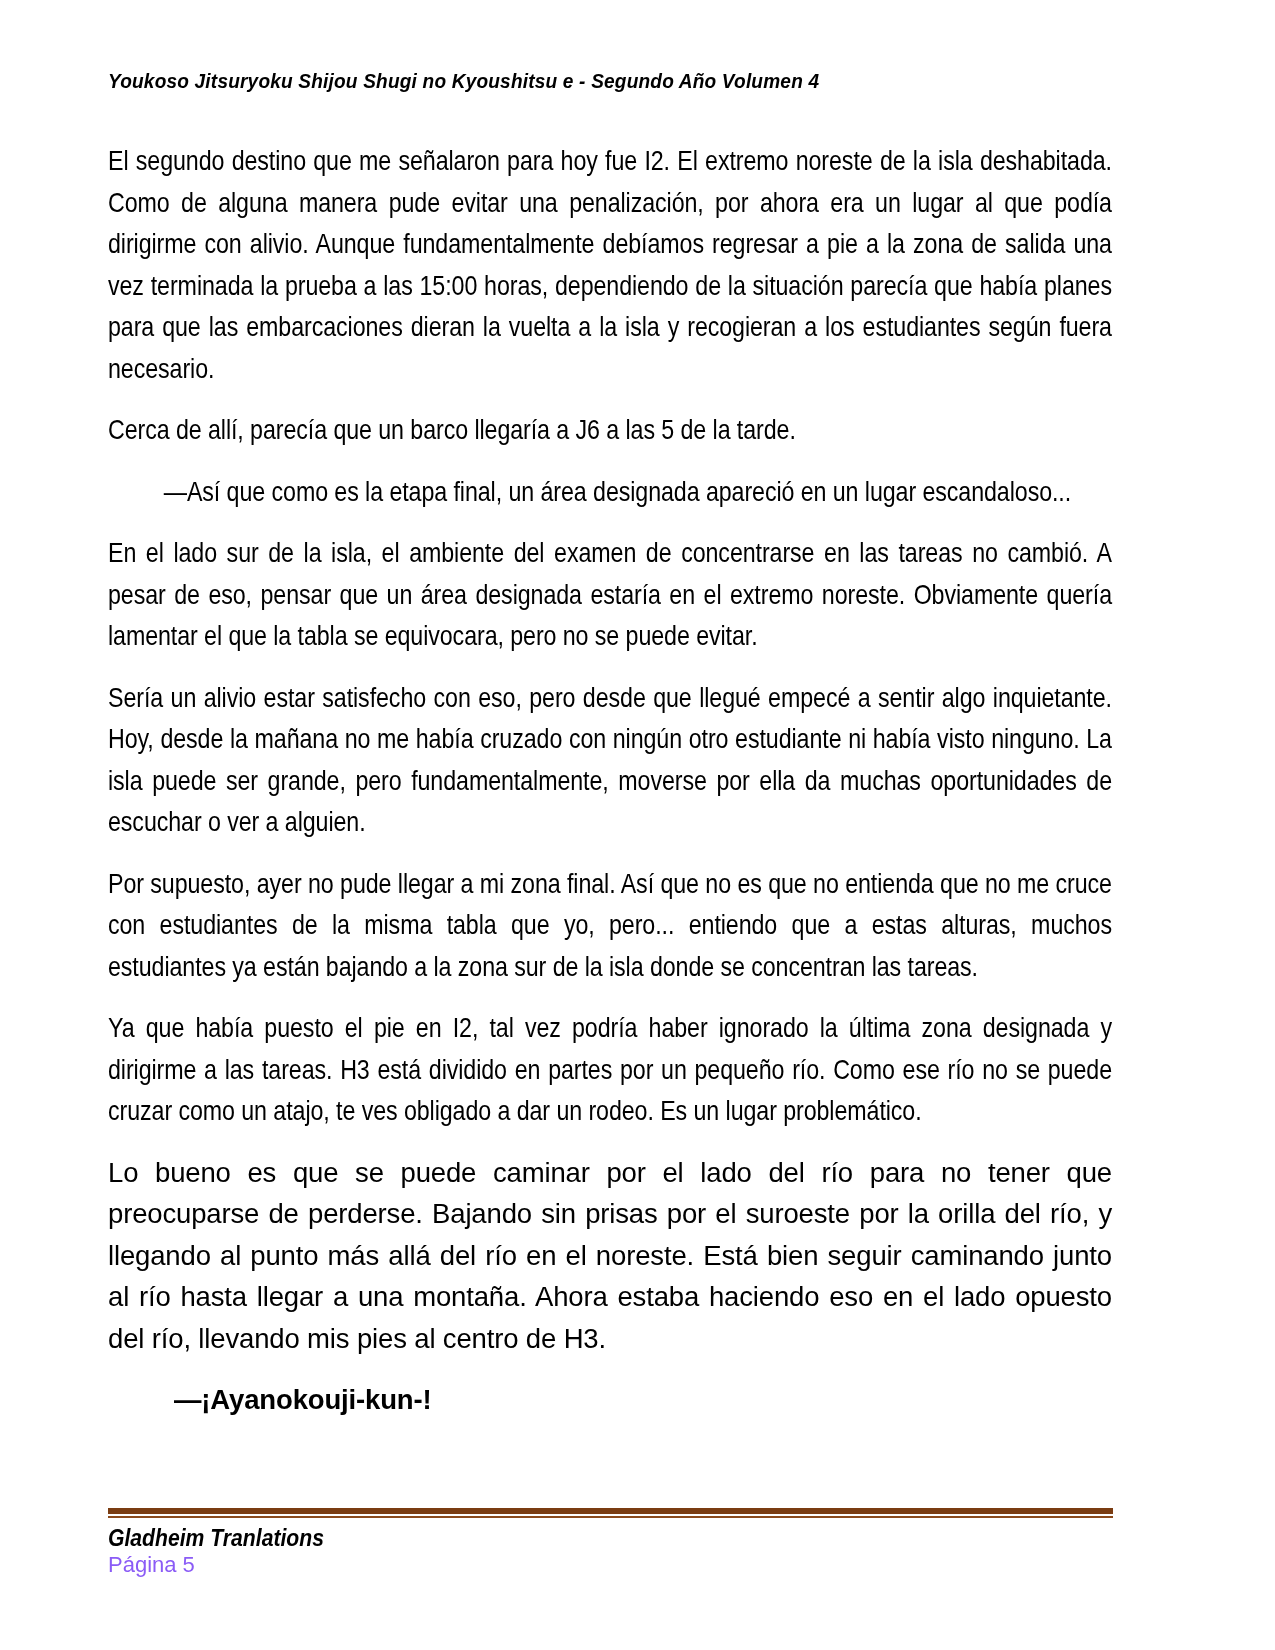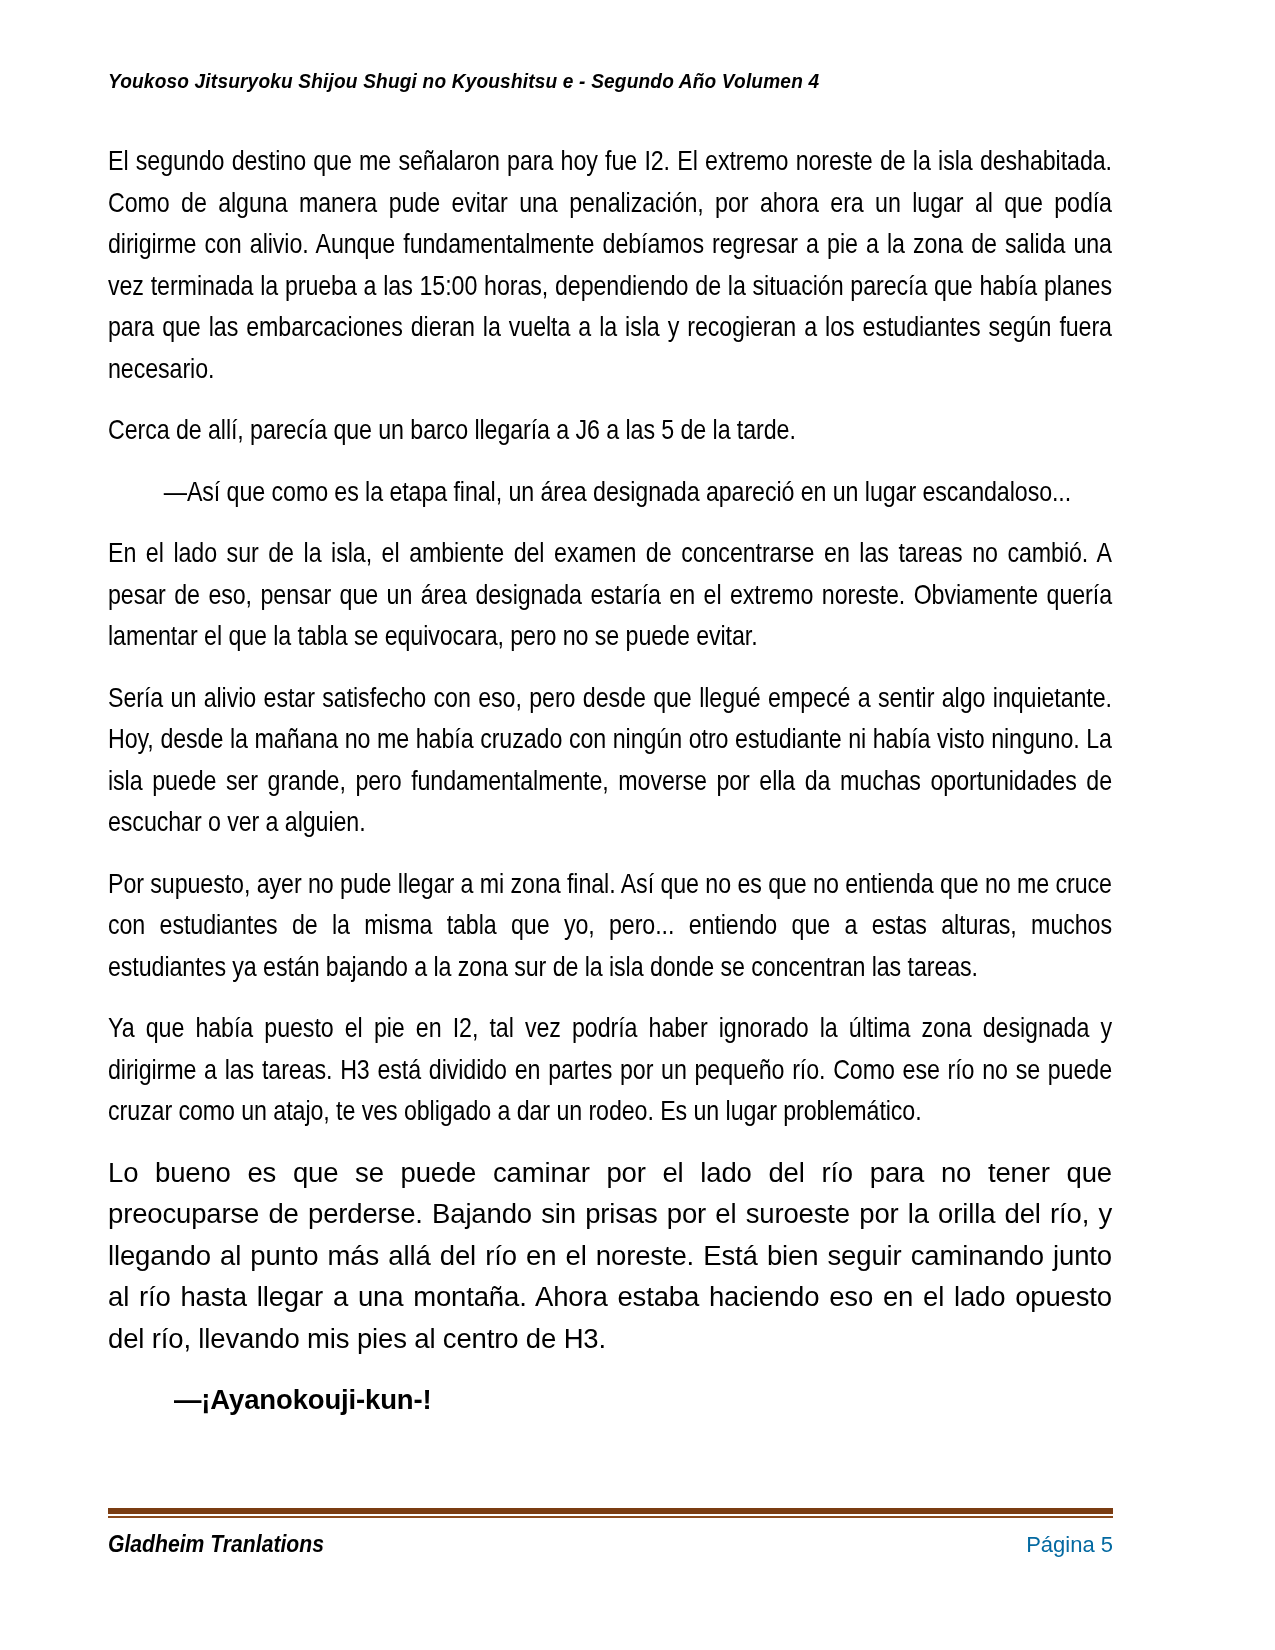--- a/index.html
+++ b/index.html
@@ -104,37 +104,38 @@
   }
   .footer-rule-thin {
     height: 2px;
     background: #8B4A1C;
     width: 100%;
   }
   .footer-row {
     display: flex;
     align-items: baseline;
     justify-content: space-between;
-    margin-top: 13px;
+    margin-top: 7px;
+    flex-direction: column;
   }
   .footer-left {
     font-family: "Liberation Sans Narrow", "Liberation Sans", sans-serif;
     font-weight: bold;
     font-style: italic;
     font-size: 23px;
     transform: scaleX(0.92);
     transform-origin: left center;
     white-space: nowrap;
   }
   .footer-right {
     font-family: "Liberation Sans", sans-serif;
     font-size: 22px;
     font-weight: normal;
     white-space: nowrap;
-    color: #0369a1;
+    color: #8b5cf6;
   }
 </style>
 </head>
 <body>
 
 <div class="page">
 
   <div class="header">
     <div class="header-title">Youkoso Jitsuryoku Shijou Shugi no Kyoushitsu e - Segundo Año Volumen 4</div>
   </div>

